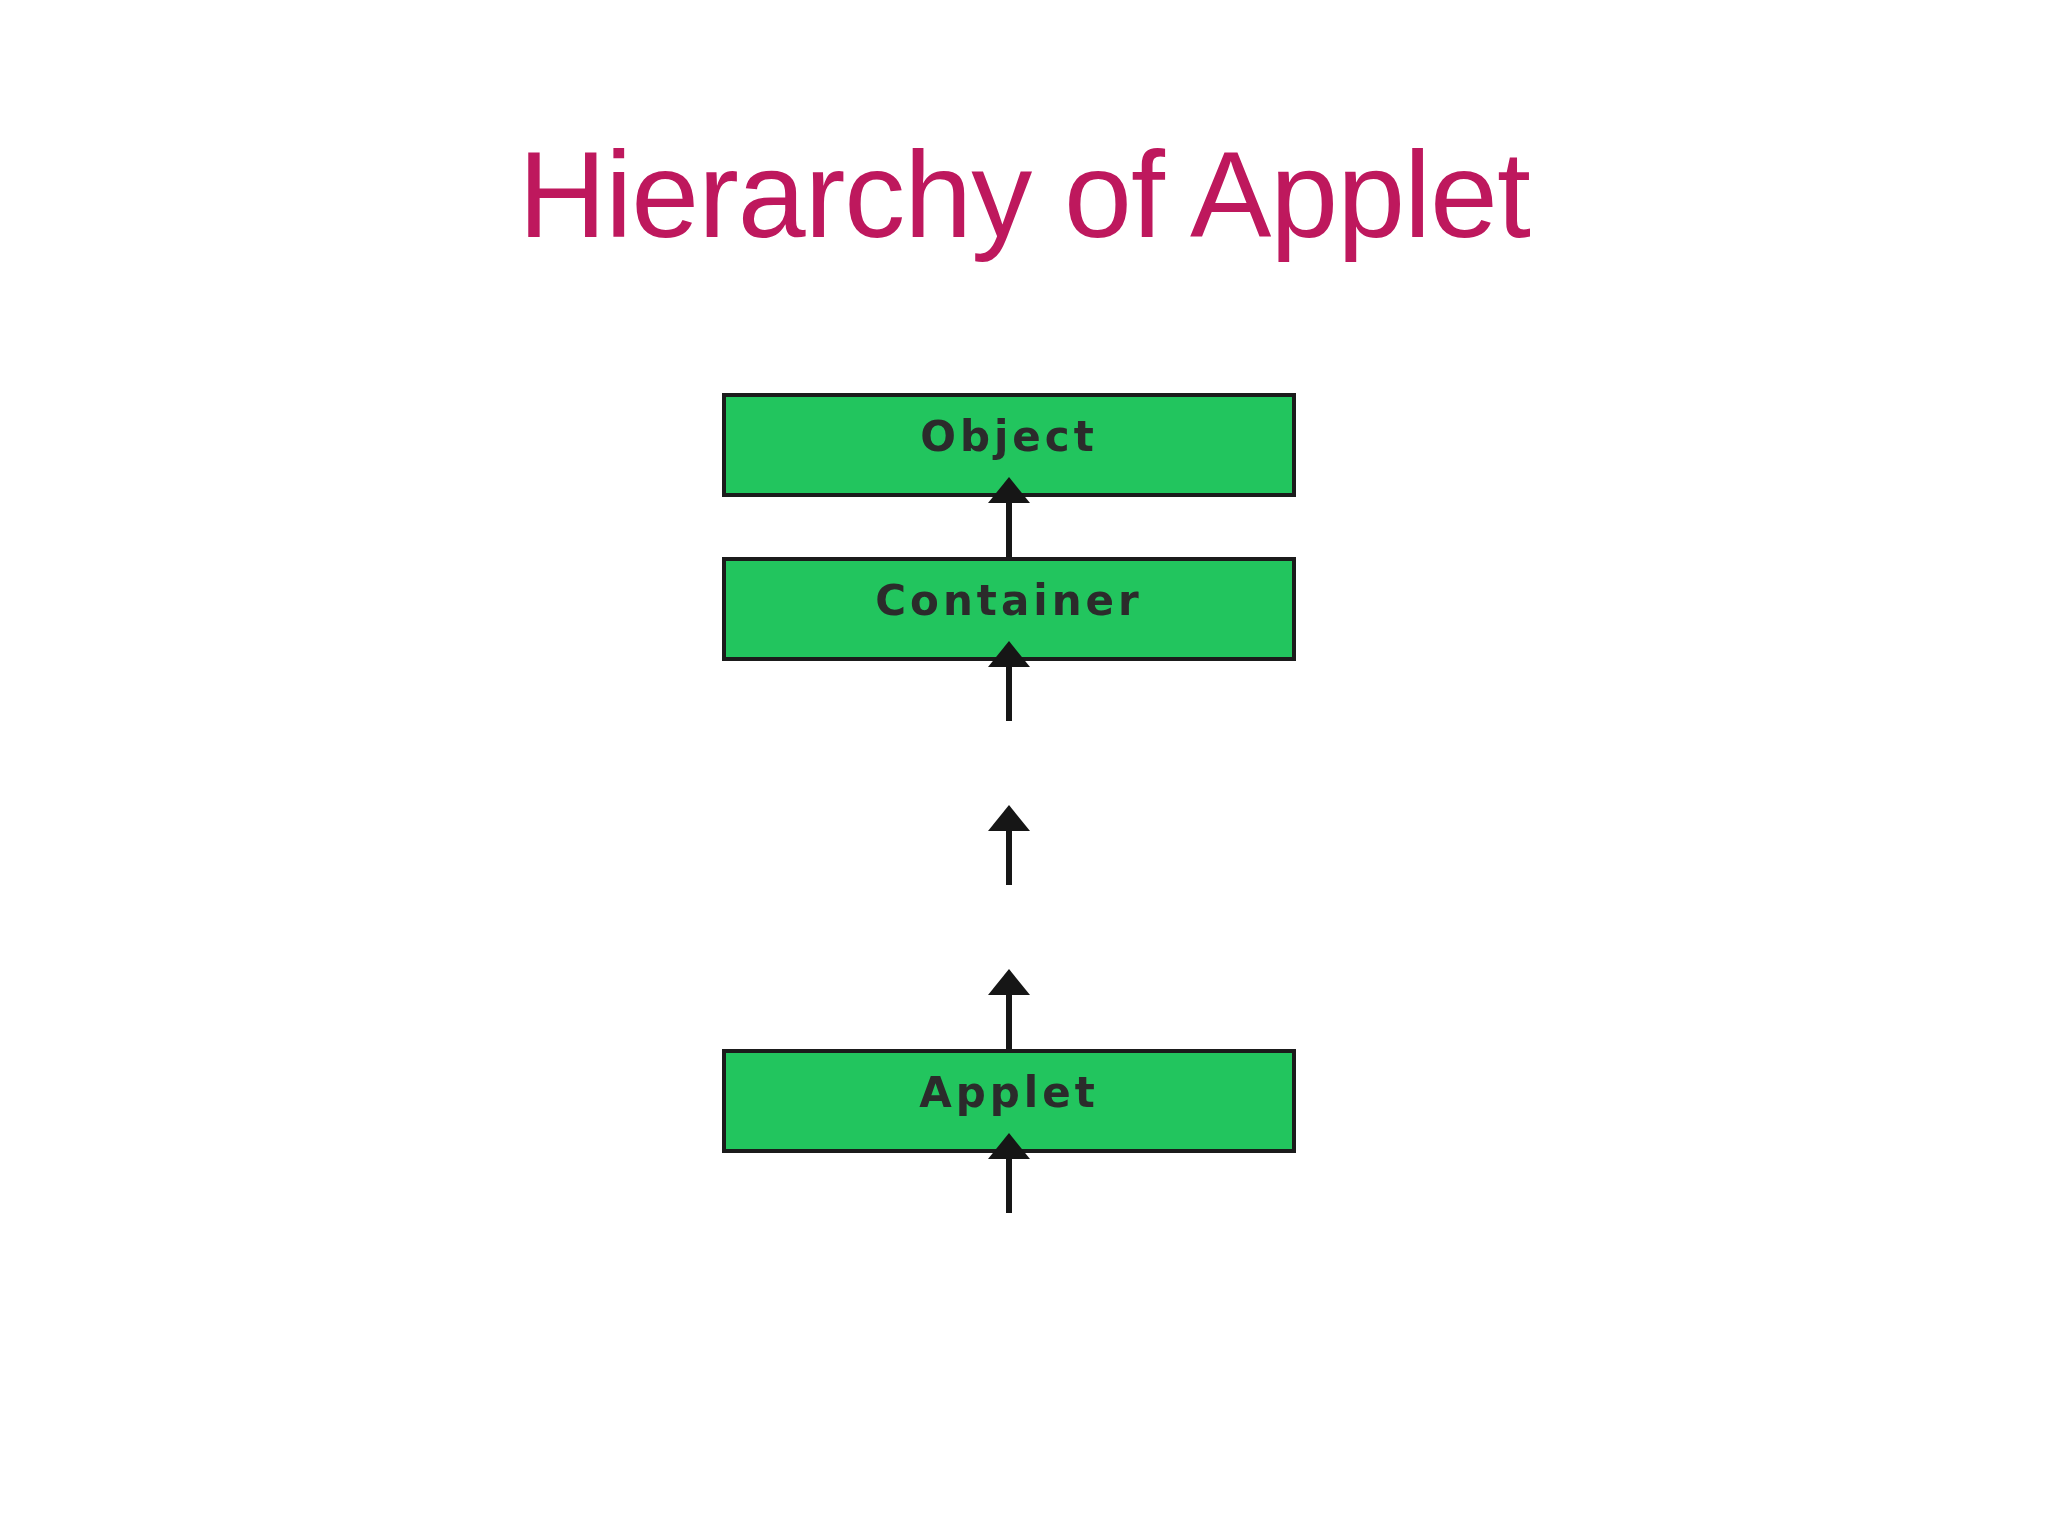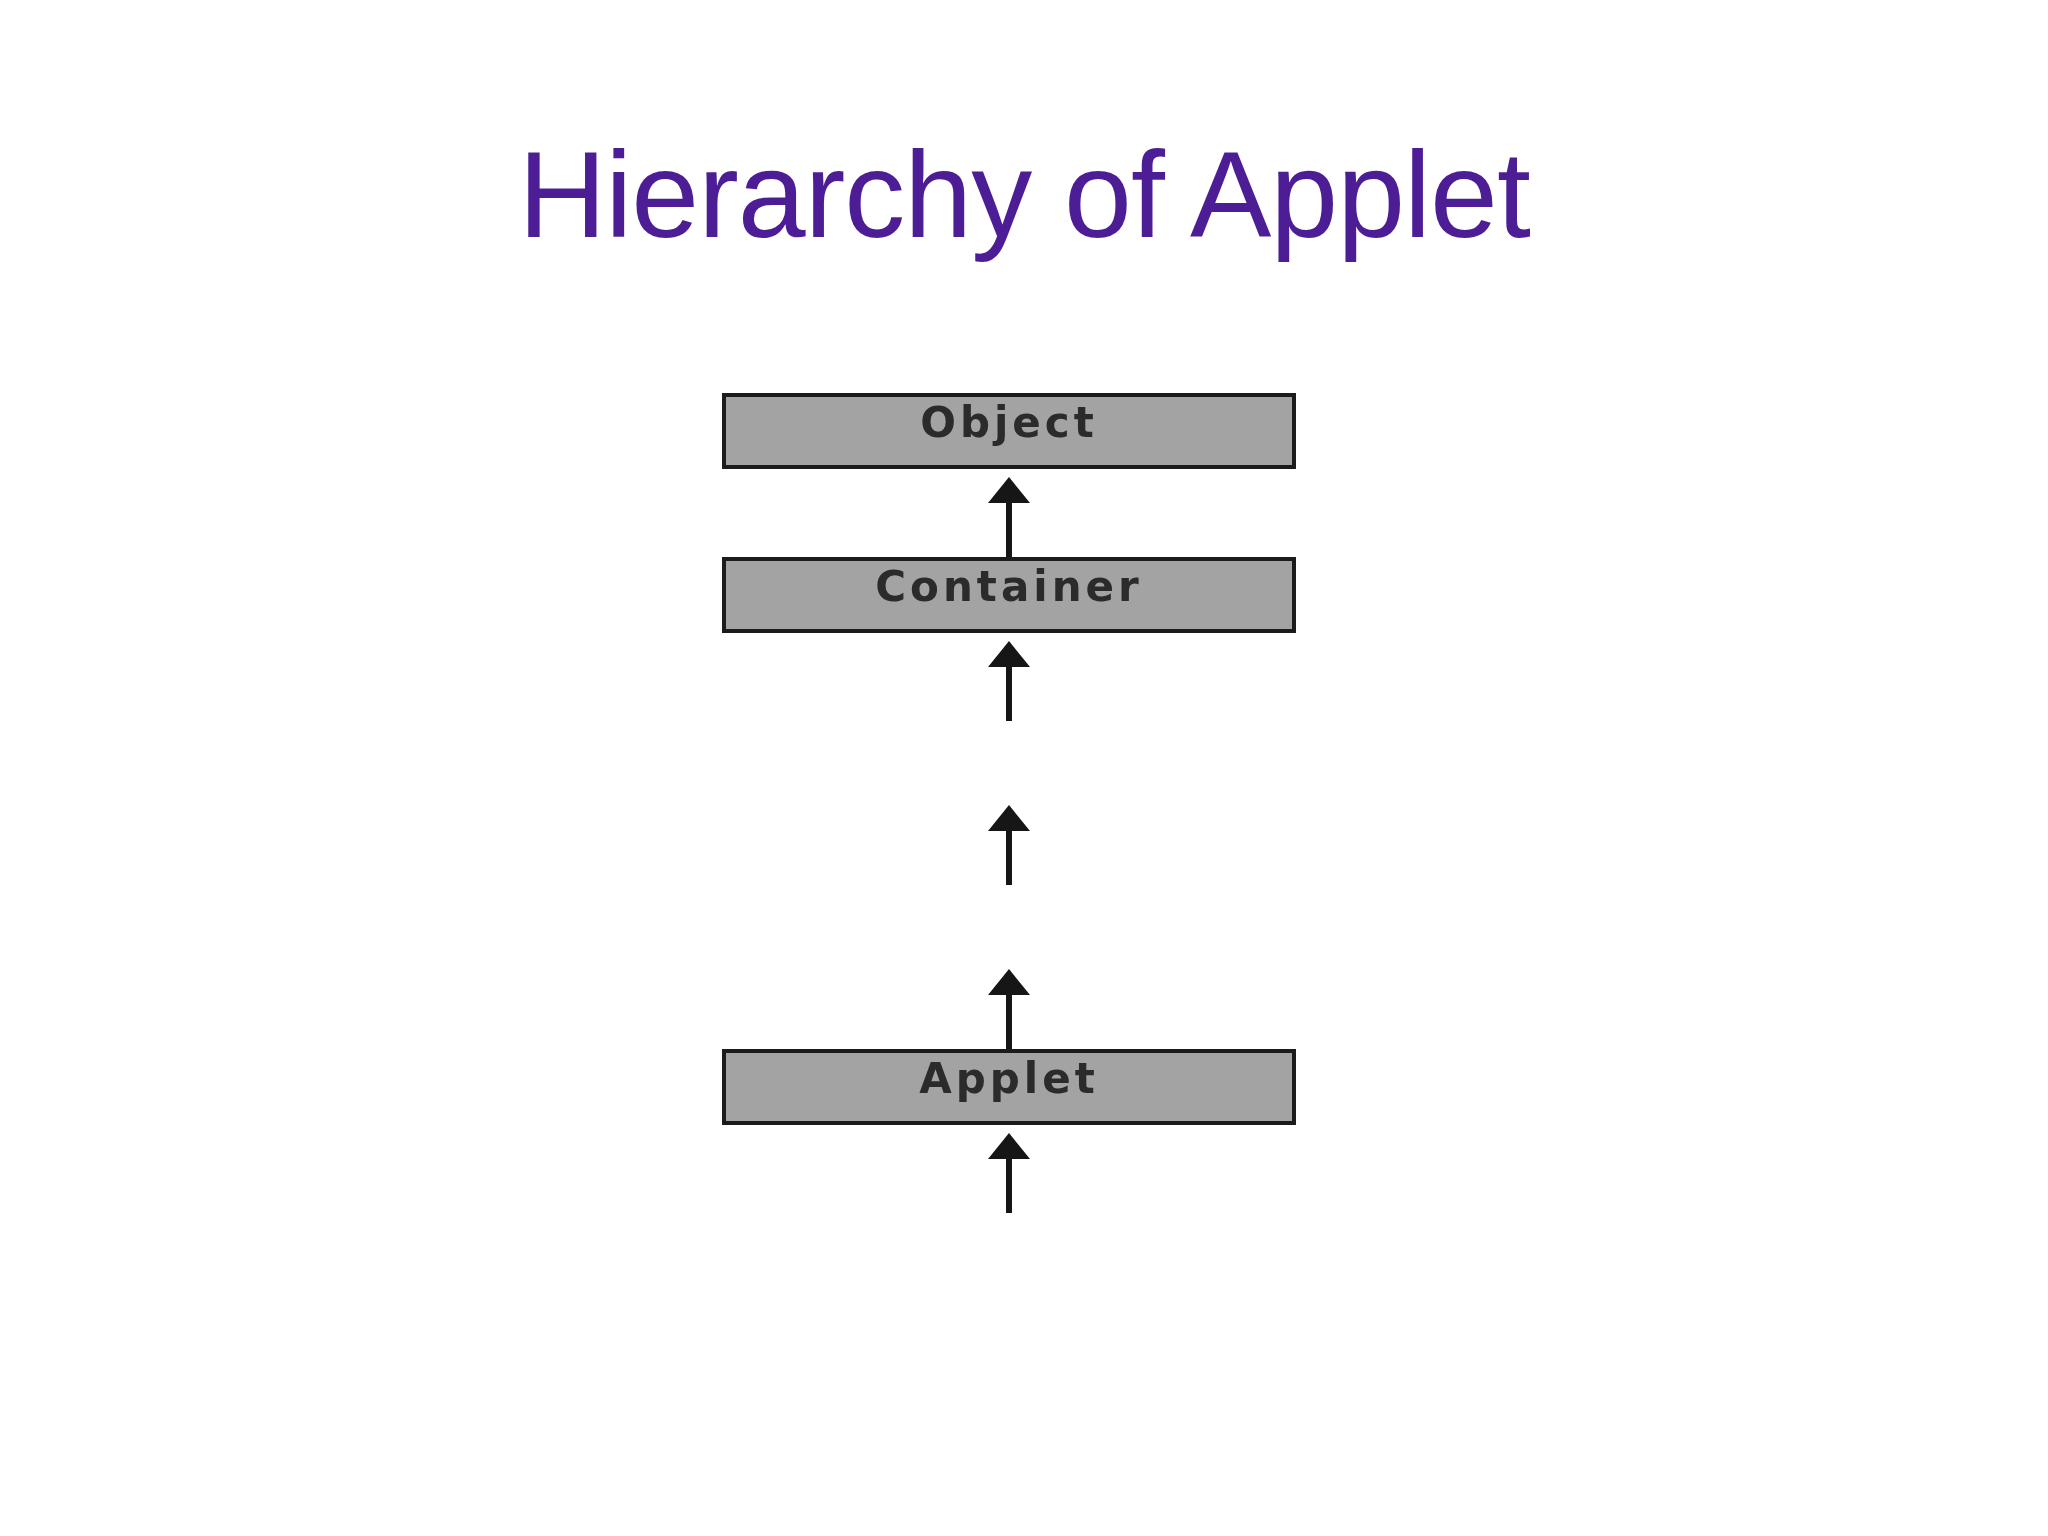--- a/index.html
+++ b/index.html
@@ -24,35 +24,35 @@
     top: 134px;
     left: 0;
     width: 100%;
     margin: 0;
     text-align: center;
     font-family: "Liberation Sans", sans-serif;
     font-weight: 400;
     font-size: 122px;
     line-height: 1.0;
     letter-spacing: -1px;
-    color: #4c1d95;
+    color: #be185d;
     white-space: nowrap;
   }
   .diagram {
     position: absolute;
     inset: 0;
   }
   .node {
     position: absolute;
     left: 722px;
     width: 574px;
-    height: 76px;
+    height: 104px;
     box-sizing: border-box;
     border: 4px solid #1b1b1b;
-    background: #a3a3a3;
+    background: #22c55e;
     display: flex;
     align-items: center;
     justify-content: center;
     padding-bottom: 18px;
   }
   .node-label {
     font-family: "DejaVu Sans", sans-serif;
     font-weight: bold;
     font-size: 42px;
     letter-spacing: 4px;

